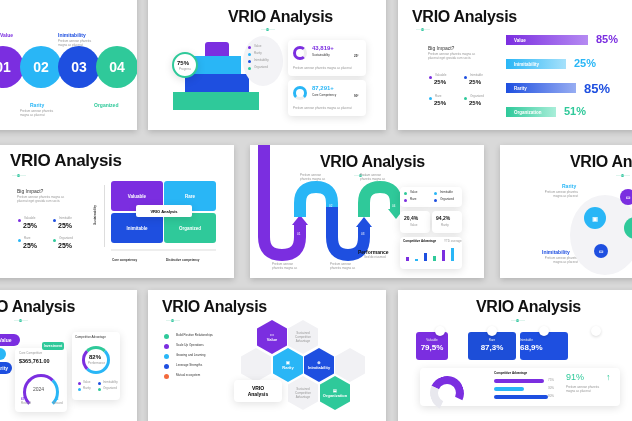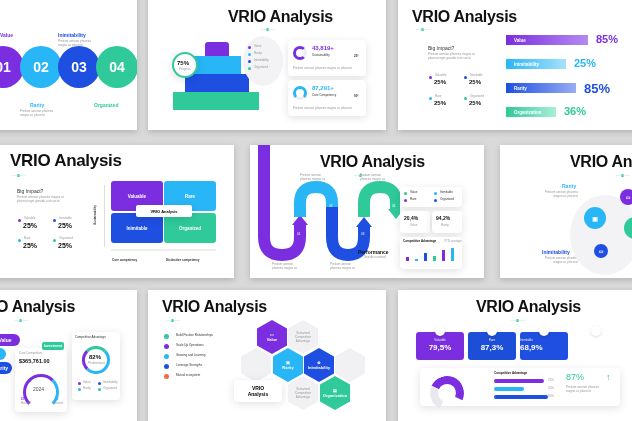--- a/index.html
+++ b/index.html
@@ -87,21 +87,21 @@
   <div class="dot" style="left:66px;top:107px;background:#2fc99a"></div>
     <div class="tiny" style="left:72px;top:105px">Organized</div>
     <div class="pct" style="left:71px;top:110px;font-size:6px">25%</div>
   <div class="bar" style="left:108px;top:45px;width:82px;background:linear-gradient(90deg,#7b2ee0,#b58af2)">Value</div>
   <div class="pct" style="left:198px;top:43px;font-size:11px;color:#7b2ee0">85%</div>
   <div class="bar" style="left:108px;top:69px;width:60px;background:linear-gradient(90deg,#29b6f6,#a6e1fb)">Inimitability</div>
   <div class="pct" style="left:176px;top:67px;font-size:11px;color:#29b6f6">25%</div>
   <div class="bar" style="left:108px;top:93px;width:70px;background:linear-gradient(90deg,#1e4fe0,#97adf2)">Rarity</div>
   <div class="pct" style="left:186px;top:91px;font-size:13px;color:#1e4fe0">85%</div>
   <div class="bar" style="left:108px;top:117px;width:50px;background:linear-gradient(90deg,#2fc99a,#a9eed9)">Organization</div>
-  <div class="pct" style="left:166px;top:115px;font-size:11px;color:#2fc99a">36%</div>
+  <div class="pct" style="left:166px;top:115px;font-size:11px;color:#2fc99a">51%</div>
 </div>
 
 <div class="slide" style="left:-10px;top:145px;width:244px;height:133px">
   <div class="title" style="left:20px;top:6px;font-size:17px">VRIO Analysis</div>
   <div class="dots" style="left:22px;top:29px"></div>
   <div class="lbl" style="left:27px;top:43px;color:#333;font-weight:400">Big Impact?</div>
   <div class="tiny" style="left:27px;top:51px;width:58px">Pretium aenean pharetra magna ac placerat eget gravida cum sociis</div>
   <div class="dot" style="left:28px;top:74px;background:#7b2ee0"></div>
     <div class="tiny" style="left:34px;top:72px">Valuable</div>
     <div class="pct" style="left:33px;top:77px;font-size:7px">25%</div>
@@ -263,21 +263,21 @@
       <span>Organization</span>
     </div>
   <div class="card" style="left:86px;top:90px;width:48px;height:22px;display:flex;align-items:center;justify-content:center;font-size:5px;font-weight:700;text-align:center">
       <span style="width:24px">VRIO Analysis</span>
     </div>
 </div>
 
 <div class="slide" style="left:398px;top:290px;width:240px;height:135px">
   <div class="title" style="left:78px;top:8px">VRIO Analysis</div>
   <div class="dots" style="left:113px;top:29px"></div>
-  <div style="position:absolute;left:18px;top:42px;width:48px;height:28px;background:#7b2ee0;border-radius:3px;color:#fff;text-align:center">
+  <div style="position:absolute;left:18px;top:42px;width:32px;height:28px;background:#7b2ee0;border-radius:3px;color:#fff;text-align:center">
     <div class="tiny" style="position:static;color:#eee;margin-top:7px">Valuable</div>
     <div style="font-weight:700;font-size:8px">79,5%</div>
   </div>
   <div style="position:absolute;left:70px;top:42px;width:48px;height:28px;background:#1d4ed8;border-radius:3px;color:#fff;text-align:center">
     <div class="tiny" style="position:static;color:#eee;margin-top:7px">Rare</div>
     <div style="font-weight:700;font-size:8px">87,3%</div>
   </div>
   <div style="position:absolute;left:122px;top:42px;width:48px;height:28px;background:#1e4fe0;border-radius:3px;color:#fff;">
     <div class="tiny" style="position:static;color:#eee;margin-top:7px">Inimitable</div>
     <div style="font-weight:700;font-size:8px">68,9%</div>
@@ -288,17 +288,17 @@
   <div class="circ" style="left:193px;top:36px;width:10px;height:10px;background:#fff;box-shadow:0 1px 3px rgba(0,0,0,.15)"></div>
   <div class="card" style="left:22px;top:78px;width:200px;height:38px">
     <div style="position:absolute;left:10px;top:8px;width:34px;height:34px;border-radius:50%;border:8px solid #7b2ee0;border-left-color:#e8e8ee;border-bottom-color:transparent;transform:rotate(-20deg)"></div>
     <div class="tiny" style="left:74px;top:4px;color:#111;font-weight:700">Competitive Advantage</div>
     <div style="position:absolute;left:74px;top:11px;width:50px;height:4px;background:#7b2ee0;border-radius:2px"></div>
       <div class="tiny" style="left:128px;top:11px">75%</div>
     <div style="position:absolute;left:74px;top:19px;width:30px;height:4px;background:#29b6f6;border-radius:2px"></div>
       <div class="tiny" style="left:128px;top:19px">30%</div>
     <div style="position:absolute;left:74px;top:27px;width:54px;height:4px;background:#1e4fe0;border-radius:2px"></div>
       <div class="tiny" style="left:128px;top:27px">80%</div>
-    <div class="pct" style="left:146px;top:4px;font-size:9px;color:#2fc99a;font-weight:400">87%</div>
+    <div class="pct" style="left:146px;top:4px;font-size:9px;color:#2fc99a;font-weight:400">91%</div>
     <div class="pct" style="left:186px;top:4px;font-size:9px;color:#2fc99a">↑</div>
     <div class="tiny" style="left:146px;top:18px;width:40px">Pretium aenean pharetra magna ac placerat</div>
   </div>
 </div>
 
 </body></html>

